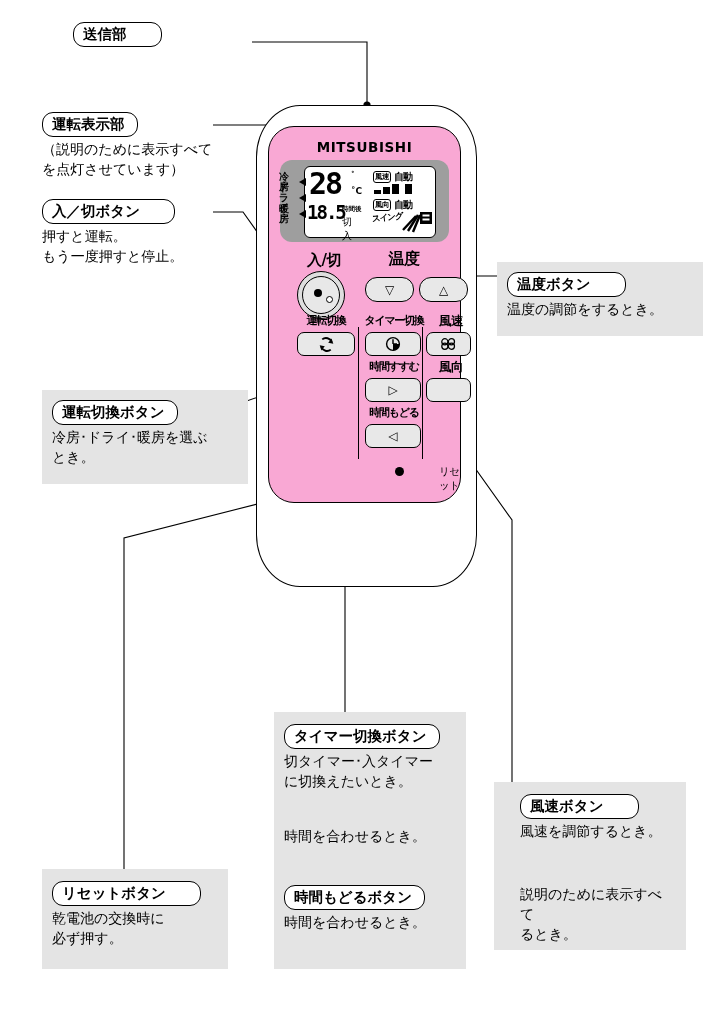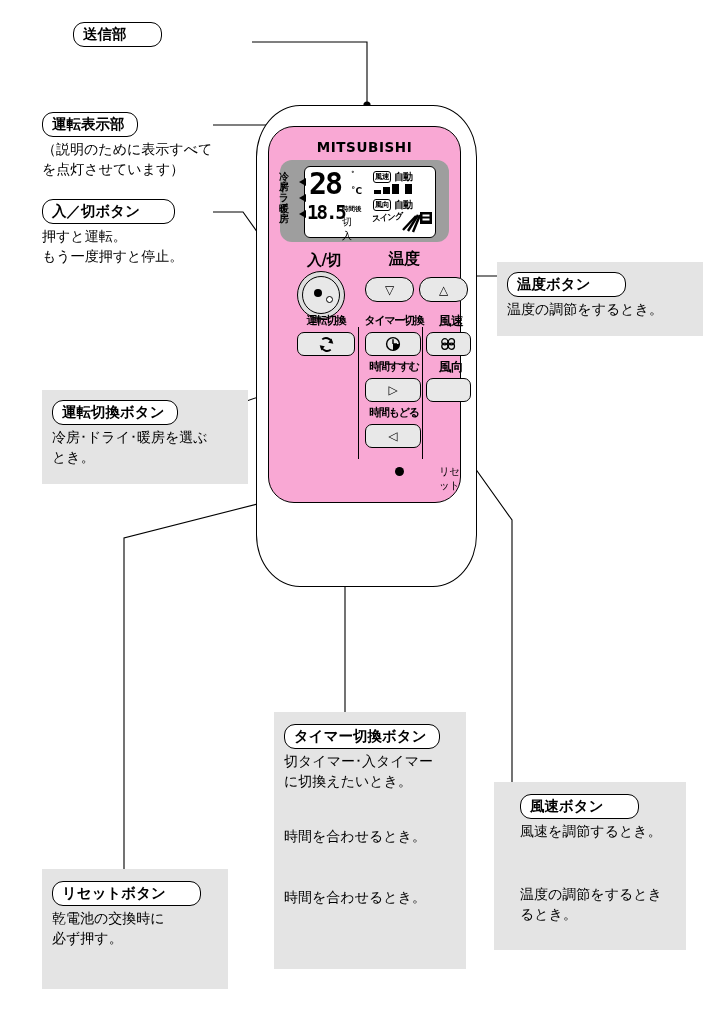--- a/index.html
+++ b/index.html
@@ -172,34 +172,35 @@
   <div class="callout shaded" style="left:274px;top:712px;width:192px;height:257px;padding:12px 10px 0 10px;box-sizing:border-box;">
     <span class="pill">タイマー切換ボタン</span>
     <div class="ctext">切タイマー･入タイマー
 に切換えたいとき。</div>
     <div class="gap"></div>
     <div class="gap"></div>
     <div class="ctext">時間を合わせるとき。</div>
     <div class="gap"></div>
     <div class="gap"></div>
     <div style="height:6px;"></div>
+    <span class="pill">時間もどるボタン</span>
     <div class="ctext">時間を合わせるとき。</div>
   </div>
 
   <div class="callout shaded" style="left:494px;top:782px;width:192px;height:168px;padding:12px 10px 0 26px;box-sizing:border-box;">
     <span class="pill wide">風速ボタン</span>
     <div class="ctext">風速を調節するとき。</div>
     <div class="gap"></div>
     <div class="gap"></div>
     <div style="height:8px;"></div>
-    <div class="ctext">温度の調節をするとき
+    <div class="ctext">説明のために表示すべて
 るとき。</div>
   </div>
 
-  <div class="callout shaded" style="left:42px;top:869px;width:186px;height:120px;padding:12px 14px 0 10px;box-sizing:border-box;">
+  <div class="callout shaded" style="left:42px;top:869px;width:186px;height:100px;padding:12px 14px 0 10px;box-sizing:border-box;">
     <span class="pill wide">リセットボタン</span>
     <div class="ctext">乾電池の交換時に
 必ず押す。</div>
   </div>
 
   <div id="remote">
     <div id="remote-inner">
 
       <div id="brand">MITSUBISHI</div>
 

